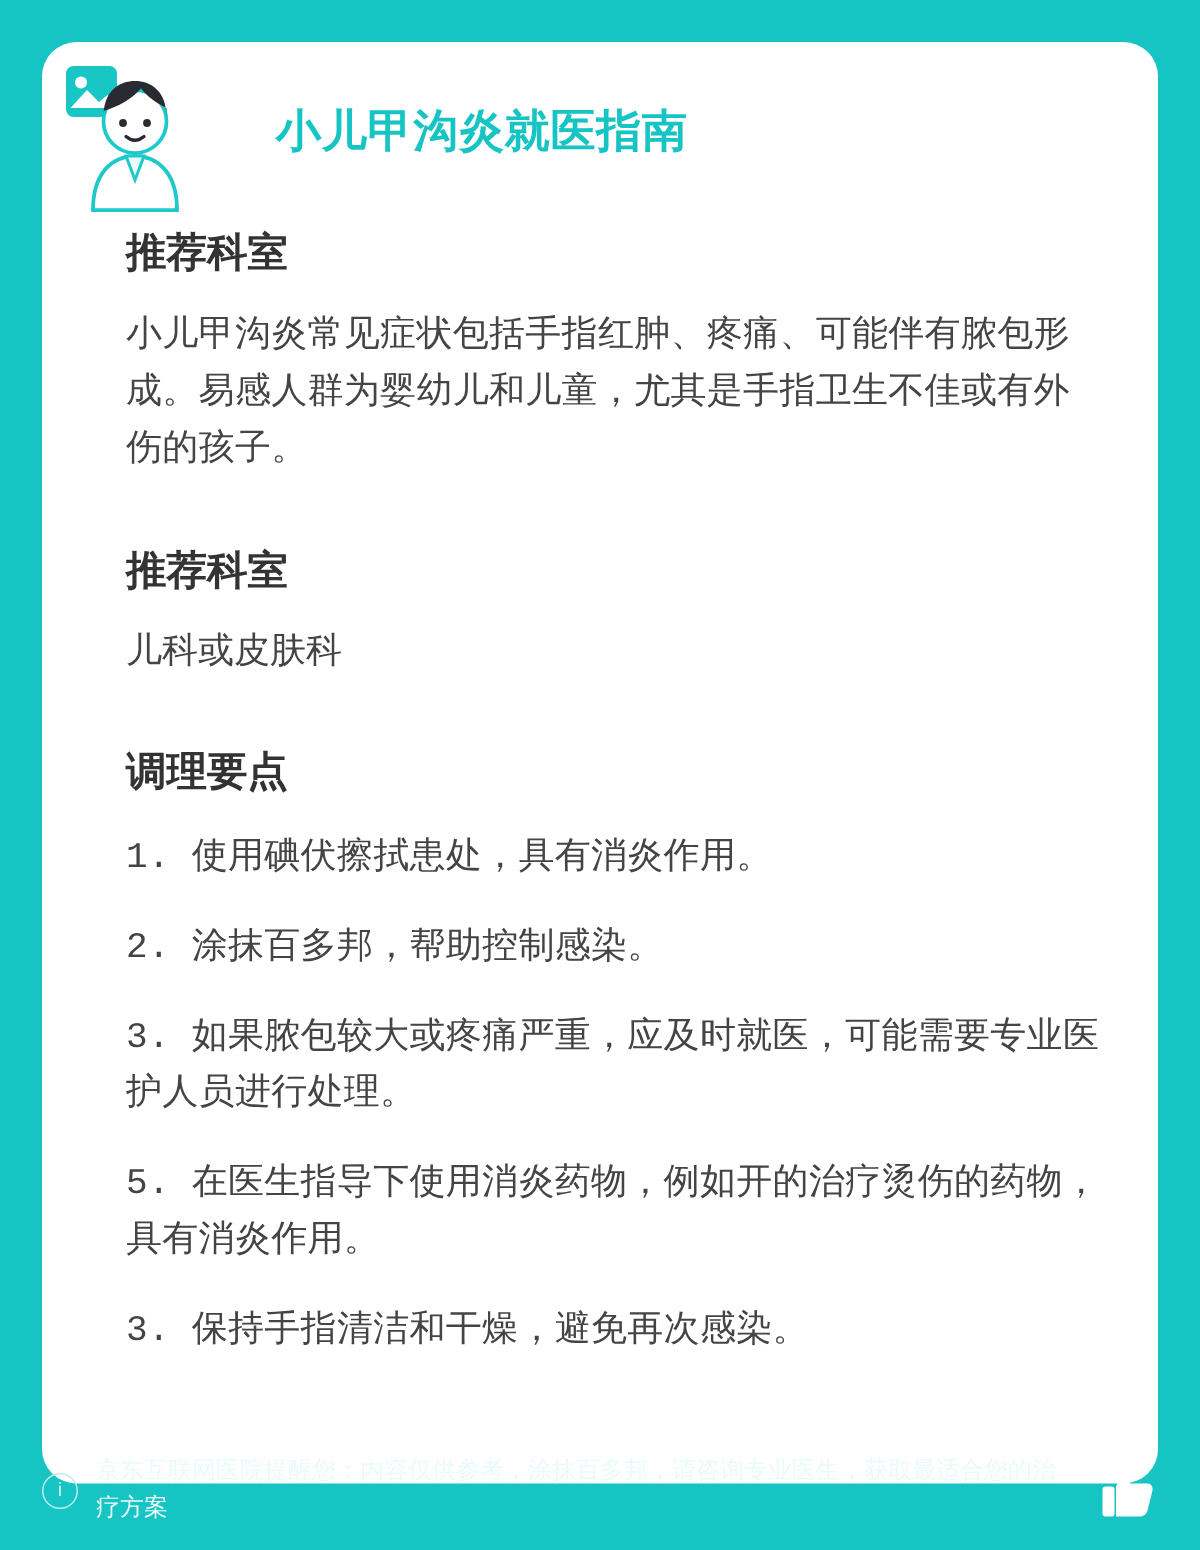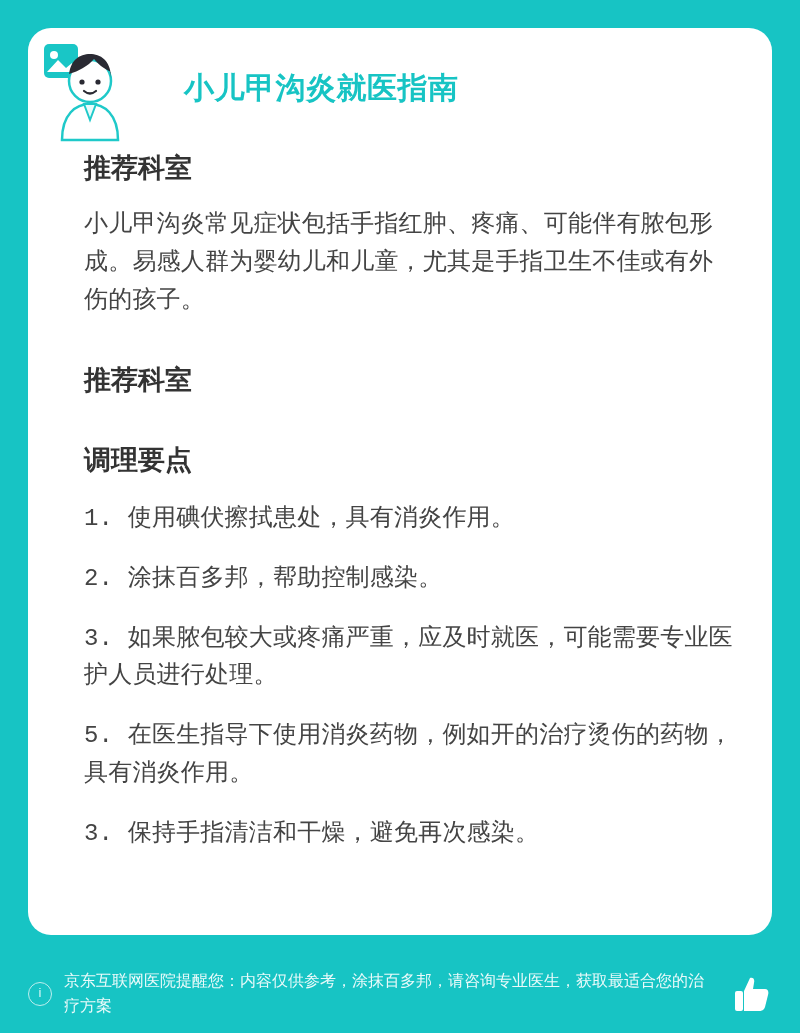--- a/index.html
+++ b/index.html
@@ -130,20 +130,21 @@
         <path d="M56 63 Q62 68 68 63" stroke="#2a2a33" stroke-width="2.2" fill="none" stroke-linecap="round"></path>
       </svg>
     </div>
 
     <div class="title">小儿甲沟炎就医指南</div>
 
     <div class="section-head">推荐科室</div>
     <p class="para">小儿甲沟炎常见症状包括手指红肿、疼痛、可能伴有脓包形成。易感人群为婴幼儿和儿童，尤其是手指卫生不佳或有外伤的孩子。</p>
 
     <div class="section-head">推荐科室</div>
+    <p class="dept">儿科或皮肤科</p>
 
     <div class="section-head">调理要点</div>
 
     <ul class="steps">
       <li>1. 使用碘伏擦拭患处，具有消炎作用。</li>
       <li>2. 涂抹百多邦，帮助控制感染。</li>
       <li>3. 如果脓包较大或疼痛严重，应及时就医，可能需要专业医护人员进行处理。</li>
       <li>5. 在医生指导下使用消炎药物，例如开的治疗烫伤的药物，具有消炎作用。</li>
       <li>3. 保持手指清洁和干燥，避免再次感染。</li>
     </ul>

